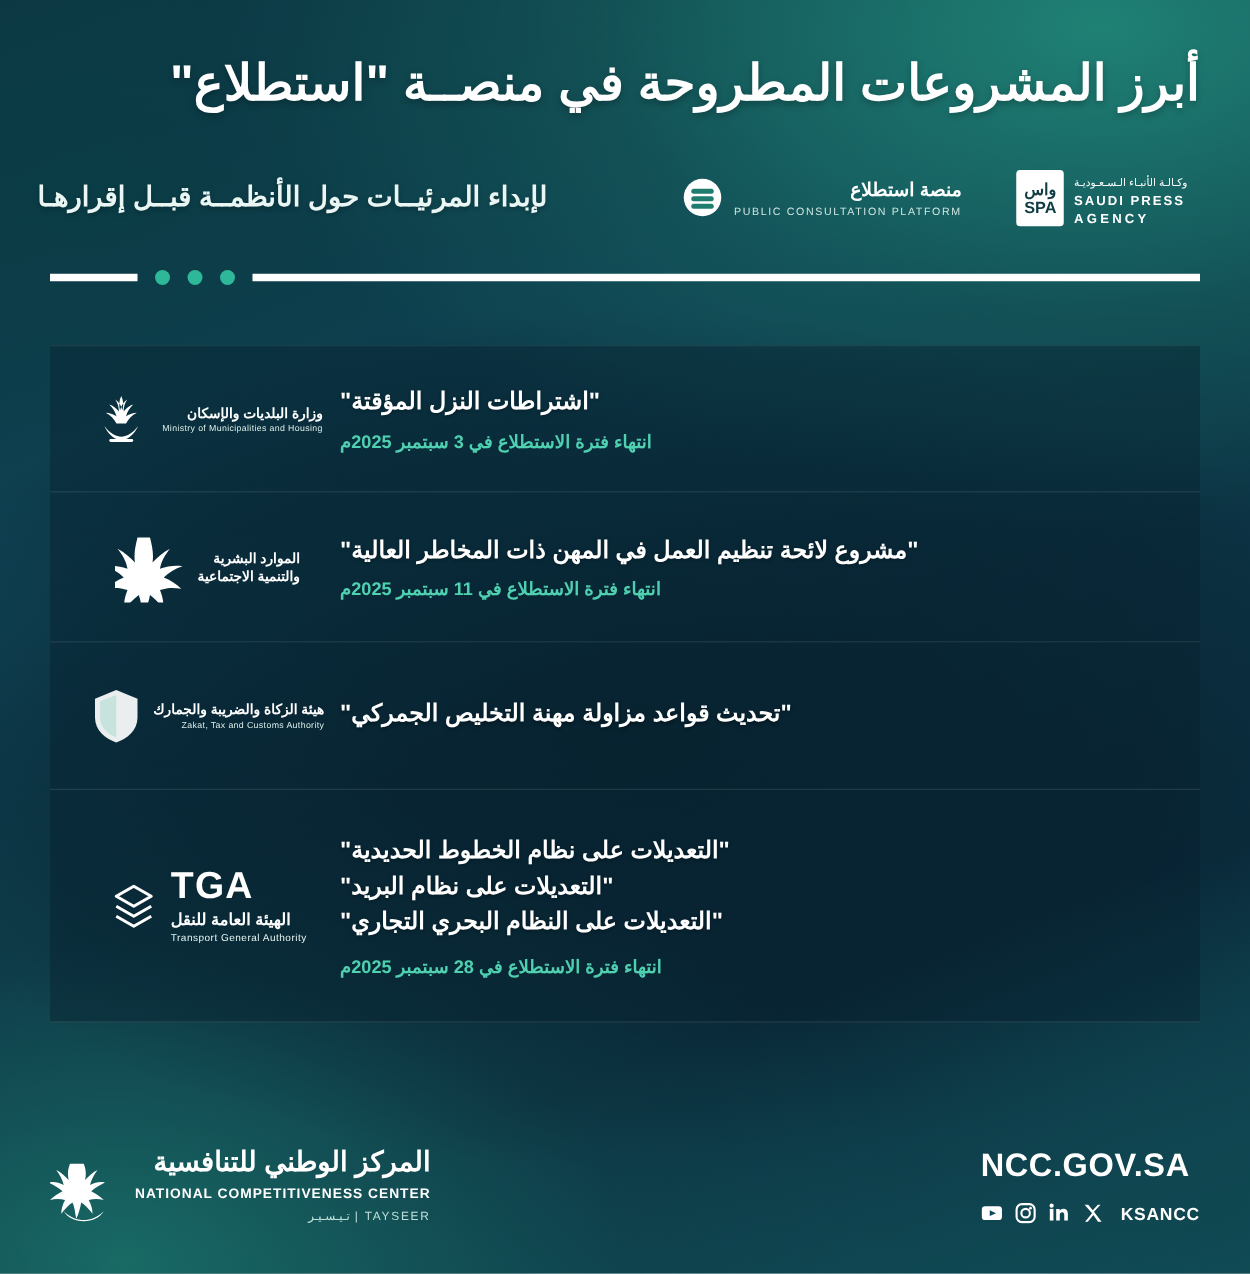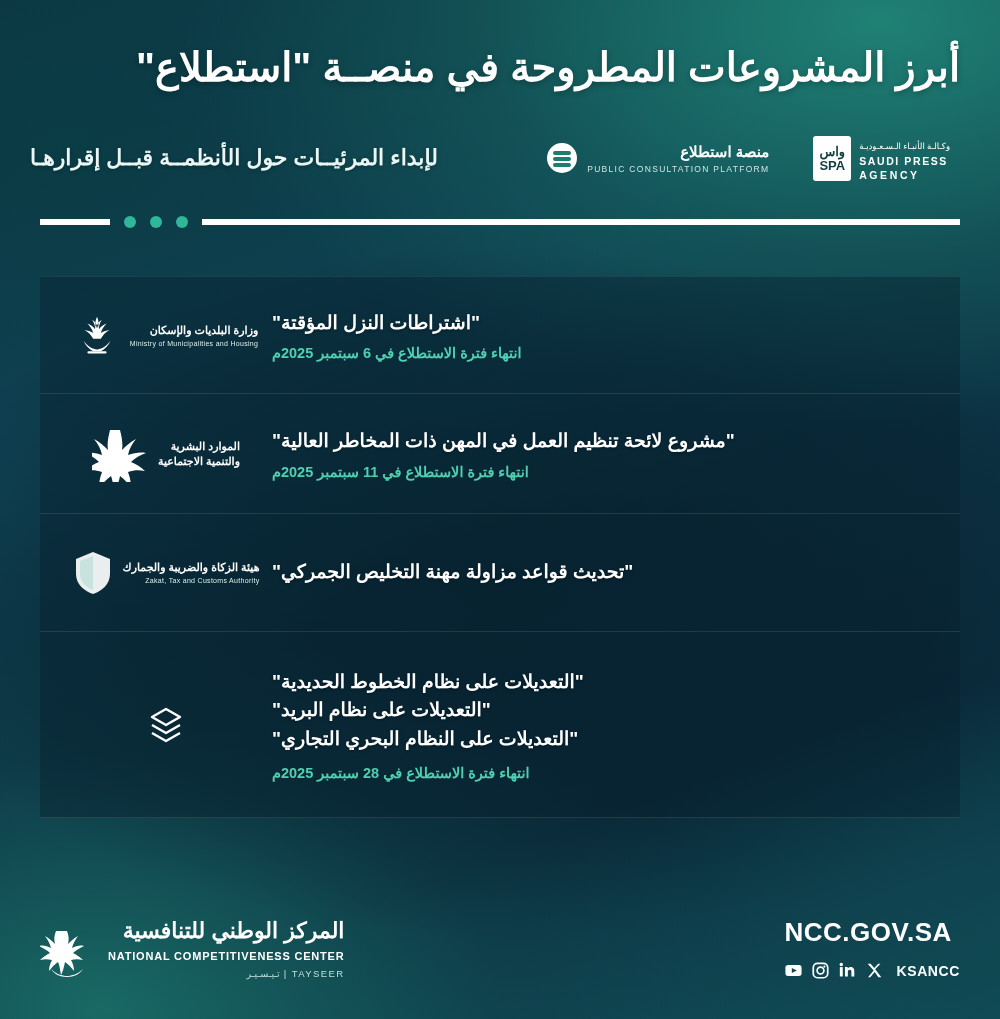--- a/index.html
+++ b/index.html
@@ -286,21 +286,21 @@
                 <rect x="14" y="41" width="20" height="2.4" rx="1.2"></rect>
               </g>
             </svg>
           </div>
         </div>
       </div>
       <div class="texts">
         <div class="title">
           <span class="line">"اشتراطات النزل المؤقتة"</span>
         </div>
-        <div class="date">انتهاء فترة الاستطلاع في 6 سبتمبر 2025م</div>
+        <div class="date">انتهاء فترة الاستطلاع في 3 سبتمبر 2025م</div>
       </div>
     </div>
 
     <div class="card h2">
       <div class="logo-slot">
         <div class="ent">
           <div class="txt">
             <div class="ar1">الموارد البشرية</div>
             <div class="ar2">والتنمية الاجتماعية</div>
           </div>
@@ -339,20 +339,25 @@
       <div class="texts">
         <div class="title">
           <span class="line">"تحديث قواعد مزاولة مهنة التخليص الجمركي"</span>
         </div>
       </div>
     </div>
 
     <div class="card h4">
       <div class="logo-slot">
         <div class="tga">
+          <div class="txt">
+            <div class="big">TGA</div>
+            <div class="ar">الهيئة العامة للنقل</div>
+            <div class="en">Transport General Authority</div>
+          </div>
           <div class="glyph">
             <svg viewBox="0 0 40 40" width="40" height="40" aria-hidden="true">
               <g fill="none" stroke="#ffffff" stroke-width="2.4" stroke-linejoin="round">
                 <path d="M20 4 L34 12 L20 20 L6 12 Z"></path>
                 <path d="M6 20 L20 28 L34 20"></path>
                 <path d="M6 28 L20 36 L34 28"></path>
               </g>
             </svg>
           </div>
         </div>

